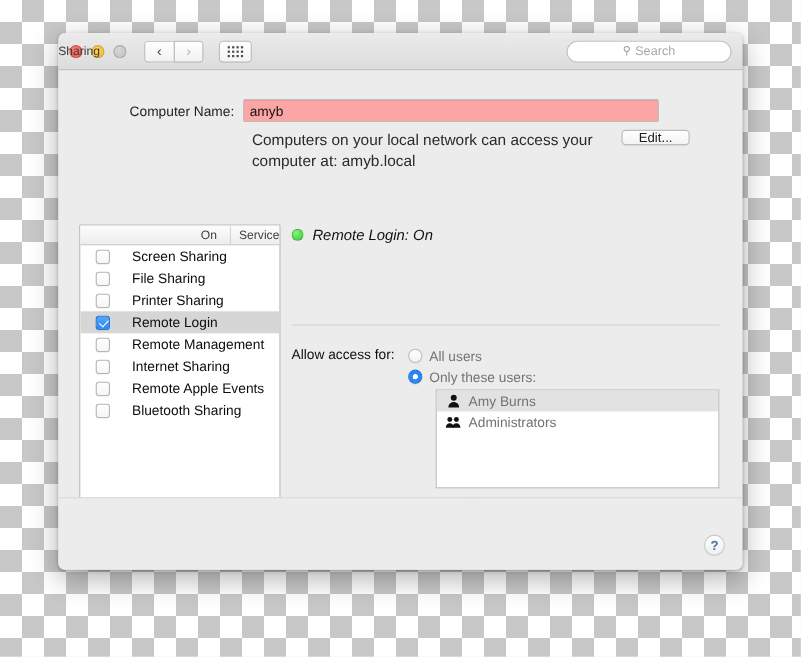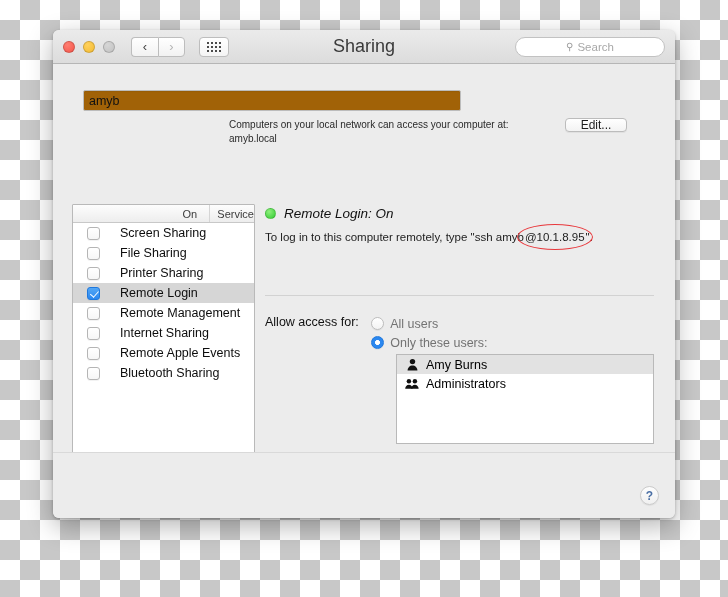--- a/index.html
+++ b/index.html
@@ -81,22 +81,21 @@
     display: grid;
     grid-template-columns: repeat(4, 2px);
     grid-template-rows: repeat(3, 2px);
     gap: 2px;
   }
   .griddots i { background: #4a4a4a; width: 2px; height: 2px; display:block; }
 
   #window-title {
     position: absolute;
     left: 0; right: 0;
-    text-align: center;
-    font-size: 18px;
+    font-size: 11px;
     color: #3a3a3a;
     pointer-events: none;
   }
 
   #searchfield {
     margin-left: auto;
     width: 150px; height: 20px;
     background: #ffffff;
     border: 1px solid #c2c2c2;
     border-radius: 10px;
@@ -125,40 +124,39 @@
   }
   #cname-label {
     width: 168px;
     text-align: right;
     font-size: 12.5px;
     color: #1d1d1d;
     padding-right: 8px;
   }
   #cname-input {
     width: 378px; height: 21px;
-    background: #a16207;
+    background: #fca5a5;
     border: 1px solid #bcbcbc;
     border-radius: 2px;
     box-shadow: inset 0 1px 1px rgba(0,0,0,0.06);
     font-size: 12.5px;
     color: #111;
     padding: 0 5px;
     display: flex; align-items: center;
     font-family: "Liberation Sans", sans-serif;
-    margin-left: 30px;
   }
 
   #cname-desc-row {
     display: flex;
     align-items: flex-start;
     padding-top: 7px;
   }
   #cname-desc {
     margin-left: 176px;
-    font-size: 10px;
+    font-size: 14px;
     color: #2a2a2a;
     line-height: 1.35;
     width: 330px;
   }
   #edit-button {
     margin-left: 6px;
     width: 62px; height: 14px;
     background: linear-gradient(to bottom, #ffffff, #f3f3f3);
     border: 1px solid #bcbcbc;
     border-radius: 4px;
@@ -321,21 +319,21 @@
     left: 131px; top: 150px;
     width: 258px; height: 90px;
     background: #fff;
     border: 1px solid #b9b9b9;
     overflow: hidden;
   }
   .urow {
     display: flex; align-items: center;
     height: 19px;
     font-size: 12.5px;
-    color: #000000;
+    color: #737373;
     padding-left: 8px;
     gap: 7px;
   }
   .urow.selected { background: #e2e2e2; }
   .uicon { width: 14px; display: flex; justify-content: center; color: #111; }
 
   #pm-group {
     position: absolute;
     left: 131px; top: 248px;
     display: flex;
@@ -414,20 +412,21 @@
 
     <div id="searchfield">
       <span class="sicon">⚲</span>
       <span class="stext">Search</span>
     </div>
   </div>
 
   <div id="content">
 
     <div id="cname-row">
+      <div id="cname-label">Computer Name:</div>
       <div id="cname-input">amyb</div>
     </div>
 
     <div id="cname-desc-row">
       <div id="cname-desc">Computers on your local network can access your computer at: amyb.local</div>
       <div id="edit-button">Edit...</div>
     </div>
 
     <div id="panes">
 
@@ -487,21 +486,20 @@
         </div>
       </div>
 
       <div id="detail">
 
         <div id="status-row">
           <div id="status-dot"></div>
           <div id="status-text">Remote Login: On</div>
         </div>
 
-        <div id="ssh-line"><span>To log in to this computer remotely, type "ssh amyb</span><span id="ssh-highlight"><span>@10.1.8.95</span><span id="ssh-ellipse"></span></span><span>".</span></div>
 
         <div id="divider"></div>
 
         <div id="allow-row">
           <span id="allow-label">Allow access for:</span>
           <span class="radios">
             <span class="radio-line">
               <span class="rdot"></span>
               <span>All users</span>
             </span>

